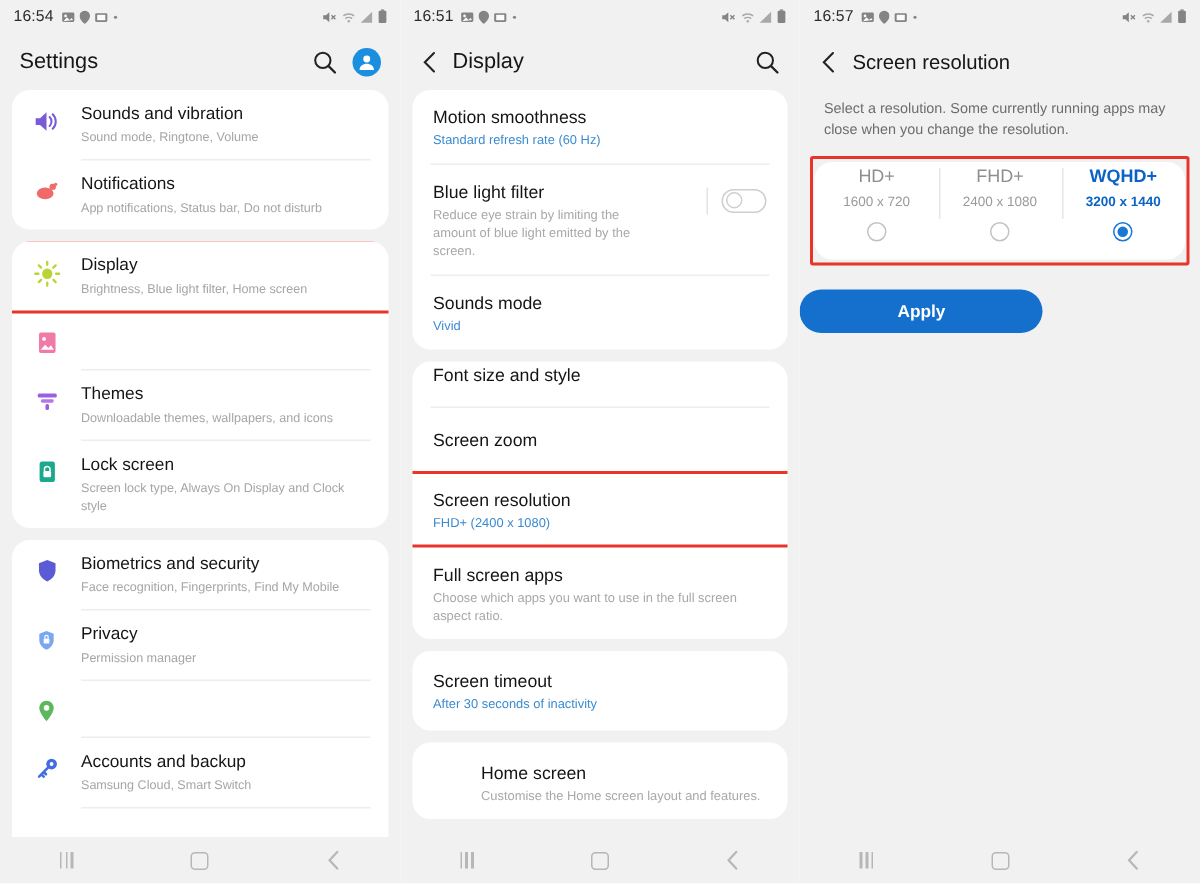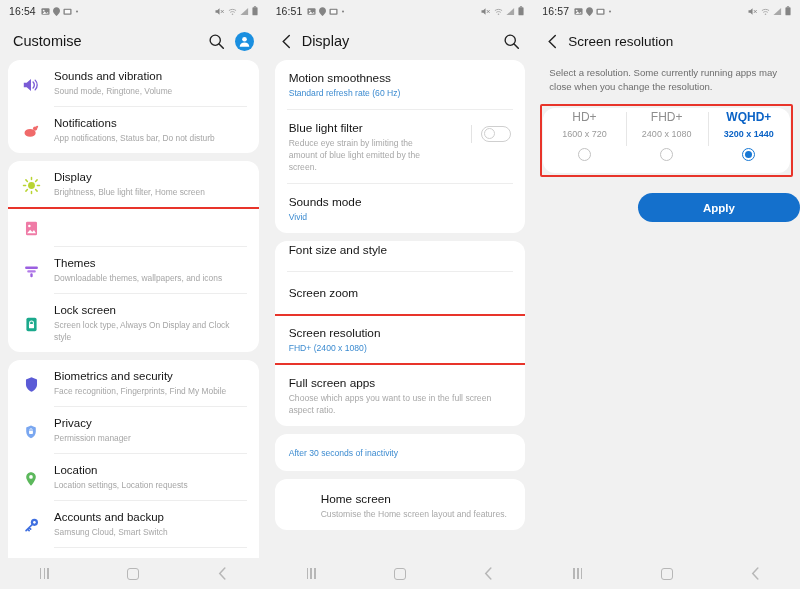--- a/index.html
+++ b/index.html
@@ -57,21 +57,21 @@
   .card {
     background: #fff;
     border-radius: 12px;
     margin-bottom: 8px;
     overflow: hidden;
     position: relative;
   }
 
   
   .row {
-    display: flex; align-items: center;
+    display: flex; align-items: flex-start;
     padding: 9px 12px 9px 12px;
     position: relative;
     min-height: 34px;
   }
   .row .ico {
     width: 22px; flex: 0 0 22px;
     margin-right: 12px; margin-top: 3px;
     display: flex; align-items: center; justify-content: center;
   }
   .row .txt { flex: 1; min-width: 0; }
@@ -130,21 +130,21 @@
     border: 1.4px solid #c2c2c2; background: #fff;
     margin: 7px auto 0 auto;
   }
   .res-opt.sel .radio {
     border-color: #1878d4; border-width: 1.5px;
     display: flex; align-items: center; justify-content: center;
   }
   .res-opt.sel .radio::after {
     content: ""; width: 7px; height: 7px; border-radius: 50%; background: #1878d4;
   }
-  .apply-wrap { display: flex; justify-content: flex-end; margin-top: 20px; }
+  .apply-wrap { display: flex; justify-content: flex-start; margin-top: 20px; }
   .apply-btn {
     width: 162px; height: 29px; border-radius: 15px;
     background: #1470cc; color: #fff;
     font-size: 11.5px; font-weight: bold;
     display: flex; align-items: center; justify-content: center;
     cursor: pointer; border: none;
     font-family: "Liberation Sans", sans-serif;
   }
 
   
@@ -215,21 +215,21 @@
         <span class="si">
             <svg width="6" height="10" viewBox="0 0 7 11">
               <rect x="2.2" y="0" width="2.6" height="1.1" fill="#5b5b5b"></rect>
               <rect x="0.5" y="1.1" width="6" height="9.4" rx="1" fill="#5b5b5b"></rect>
             </svg>
           </span>
       </span>
     </div>
 
     <div class="appbar">
-      <span class="title">Customise</span>
+      <span class="title">Settings</span>
       <span class="grow"></span>
       <span class="act">
         <svg width="17" height="17" viewBox="0 0 20 20">
             <circle cx="8.5" cy="8.5" r="6" stroke="#222" stroke-width="1.6" fill="none"></circle>
             <path d="M13 13l5 5" stroke="#222" stroke-width="1.8" stroke-linecap="round"></path>
           </svg>
       </span>
       <span class="act">
         <span class="avatar">
           <svg width="13" height="13" viewBox="0 0 14 14">
@@ -353,24 +353,20 @@
             <div class="t2">Permission manager</div>
           </span>
         </div>
         <div class="sep"></div>
         <div class="row">
           <span class="ico">
             <svg width="16" height="16" viewBox="0 0 20 20">
                 <path d="M10 1.5c-3.3 0-6 2.7-6 6 0 4.4 6 11 6 11s6-6.6 6-11c0-3.3-2.7-6-6-6z" fill="#5cb85c"></path>
                 <circle cx="10" cy="7.4" r="2.3" fill="#fff"></circle>
               </svg>
-          </span>
-          <span class="txt">
-            <div class="t1">Location</div>
-            <div class="t2">Location settings, Location requests</div>
           </span>
         </div>
         <div class="sep"></div>
         <div class="row">
           <span class="ico">
             <svg width="17" height="17" viewBox="0 0 20 20">
                 <circle cx="13.4" cy="6.3" r="4.2" fill="#3f6fe0"></circle>
                 <circle cx="13.4" cy="6.3" r="1.5" fill="#fff"></circle>
                 <path d="M10.6 9.1l-7 7M5.4 14.3l1.8 1.8M7.2 12.5l1.8 1.8" stroke="#3f6fe0" stroke-width="2" stroke-linecap="round"></path>
               </svg>
@@ -535,20 +531,21 @@
           <span class="txt">
             <div class="t1">Full screen apps</div>
             <div class="t2" style="max-width:205px;">Choose which apps you want to use in the full screen aspect ratio.</div>
           </span>
         </div>
       </div>
 
       <div class="card">
         <div class="drow" style="padding-top:12px;padding-bottom:12px;">
           <span class="txt">
+            <div class="t1">Screen timeout</div>
             <div class="t2 blue">After 30 seconds of inactivity</div>
           </span>
         </div>
       </div>
 
       <div class="card">
         <div class="drow" style="padding-top:12px;margin-left:32px;">
           <span class="txt">
             <div class="t1">Home screen</div>
             <div class="t2">Customise the Home screen layout and features.</div>

